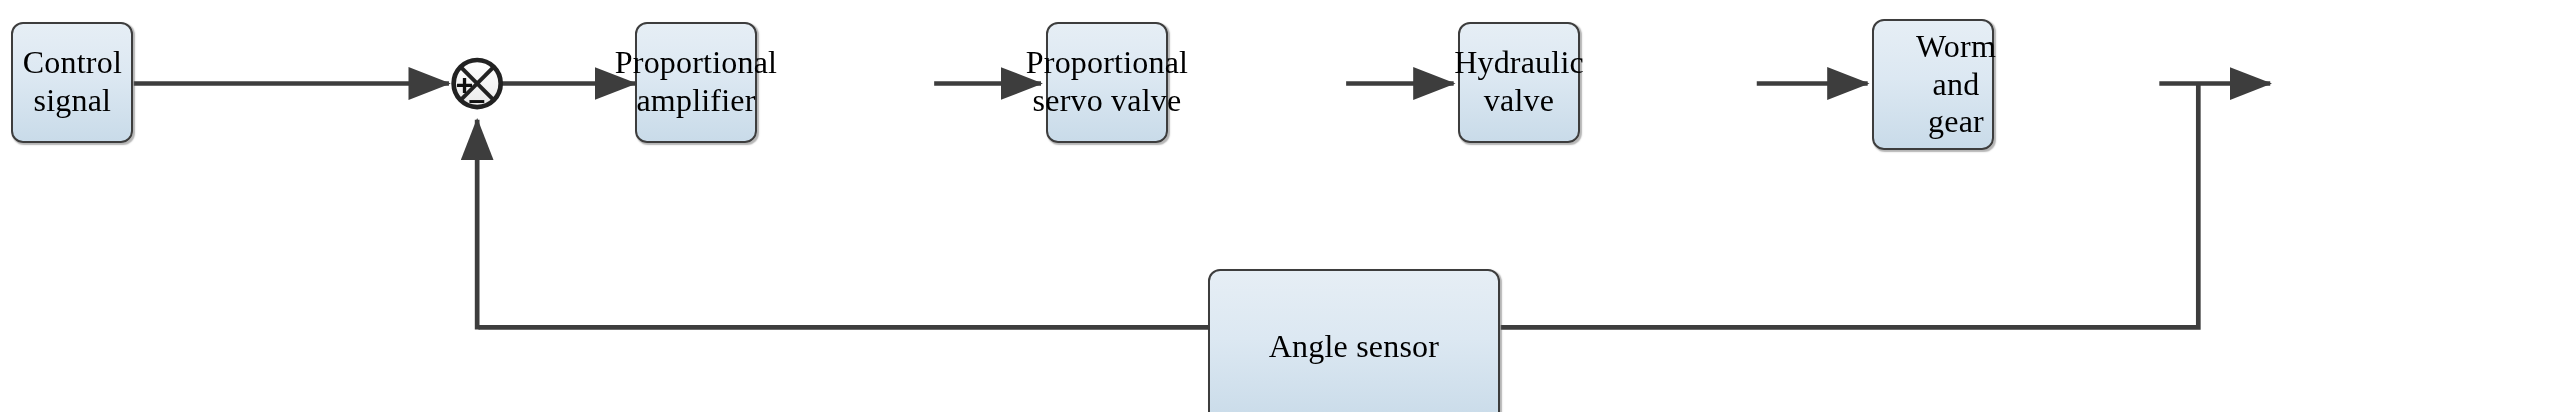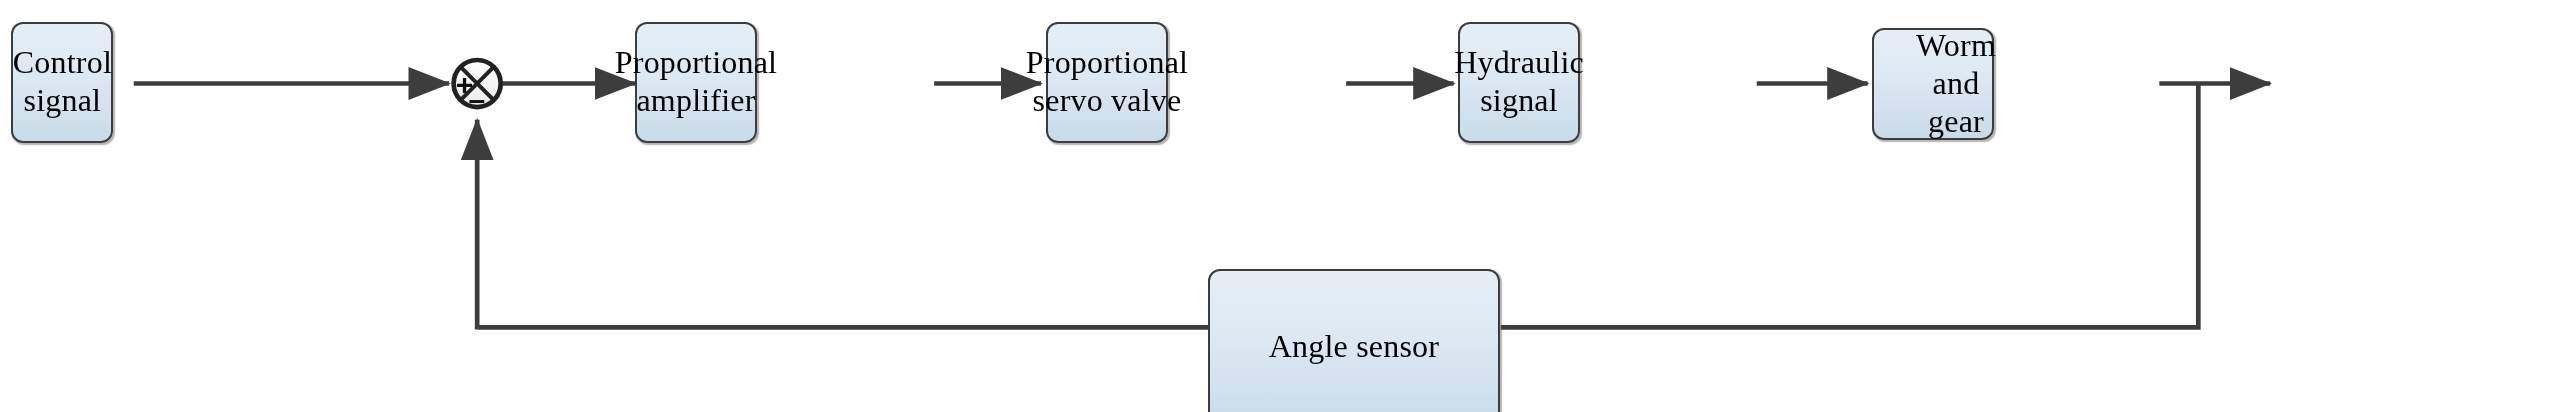--- a/index.html
+++ b/index.html
@@ -115,40 +115,40 @@
         </linearGradient>
       </defs>
       <circle cx="710" cy="124" r="35" fill="url(#sumgrad)" stroke="#222222" stroke-width="7"></circle>
       <line x1="685.3" y1="99.3" x2="734.7" y2="148.7" stroke="#222222" stroke-width="6"></line>
       <line x1="734.7" y1="99.3" x2="685.3" y2="148.7" stroke="#222222" stroke-width="6"></line>
     </g>
   </svg>
 
   <div class="block-layer">
 
-    <div class="blk" style="left:11.4px; top:21.5px; width:102px; height:121px;">
+    <div class="blk" style="left:11.4px; top:21.5px; width:122px; height:121px;">
       <span class="lbl">Control signal</span>
     </div>
 
     <div class="blk" style="left:635px; top:21.5px; width:122px; height:121px;">
       <span class="lbl">Proportional
 amplifier</span>
     </div>
 
     <div class="blk" style="left:1046px; top:21.5px; width:122px; height:121px;">
       <span class="lbl">Proportional
 servo valve</span>
     </div>
 
     <div class="blk" style="left:1458px; top:21.5px; width:122px; height:121px;">
       <span class="lbl">Hydraulic
-signal</span>
+valve</span>
     </div>
 
-    <div class="blk" style="left:1872px; top:28px; width:122px; height:112px;padding-left:46px;">
+    <div class="blk" style="left:1872px; top:19px; width:122px; height:131px;padding-left:46px;">
       <span class="lbl">Worm and gear</span>
     </div>
 
 
     <div class="blk" style="left:1208px; top:269px; width:292px; height:155px;">
       <span class="lbl">Angle sensor</span>
     </div>
 
     <div class="sum-wrap" style="left:449px; top:58px; width:56px; height:51px;">
       <span class="sum-sign sum-plus">+</span>

